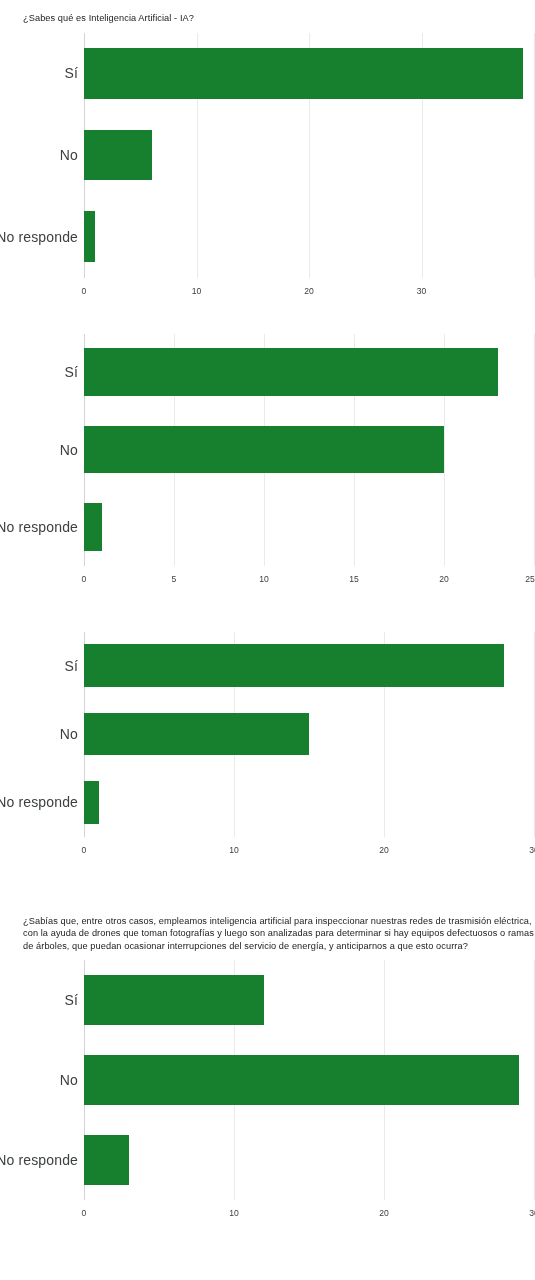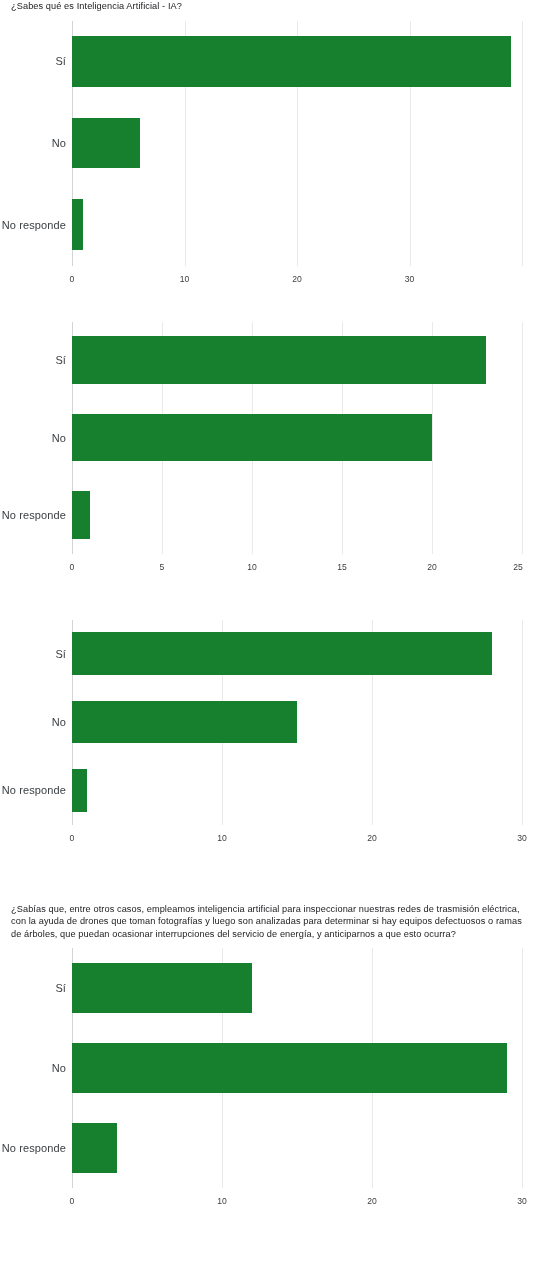--- a/index.html
+++ b/index.html
@@ -11,21 +11,21 @@
     width: 535px;
   }
   body {
     font-family: "Liberation Sans", sans-serif;
     color: #202124;
     -webkit-font-smoothing: antialiased;
   }
 
   .page {
     width: 440px;
-    padding: 0;
+    padding: 12px;
     margin: 0;
   }
 
   
   .chart-block {
     width: 535px;
     position: relative;
     padding: 0;
   }
 
@@ -89,21 +89,21 @@
     position: absolute;
     left: 0;
     width: 66px;
     top: 0;
     bottom: 0;
   }
   .cat-label {
     position: absolute;
     right: 0;
     text-align: right;
-    font-size: 11px;
+    font-size: 14px;
     color: #3c4043;
     white-space: nowrap;
     transform: translateY(-50%);
     letter-spacing: 0.01em;
   }
 
   
   .xticks {
     position: relative;
     height: 22px;

